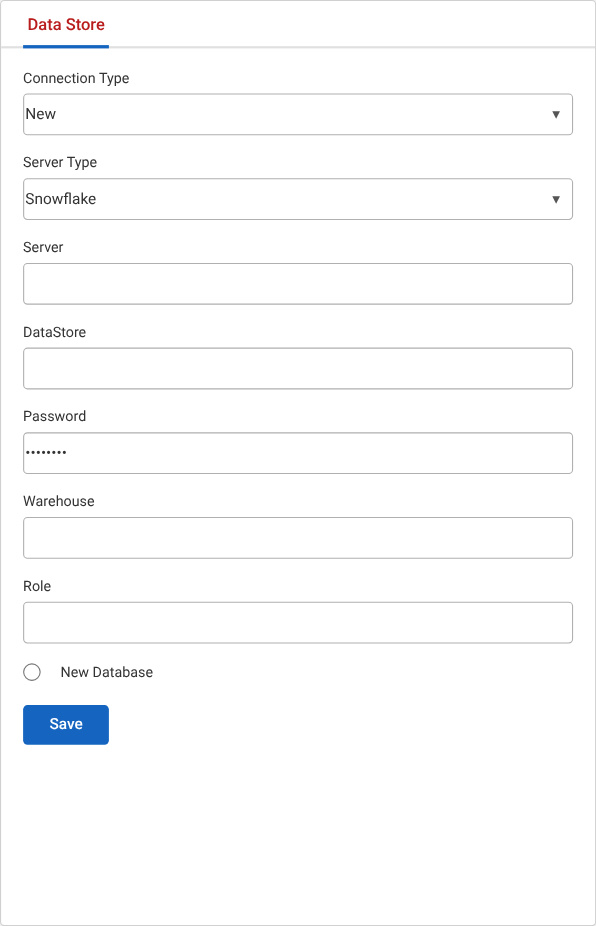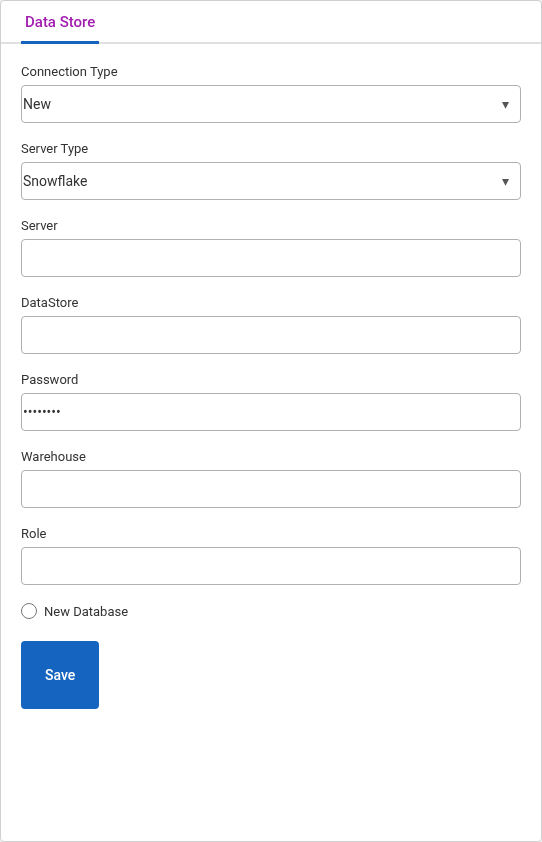--- a/index.html
+++ b/index.html
@@ -36,21 +36,21 @@
 
     .tab-item {
       padding: 12px 4px 10px 4px;
       font-size: 15px;
       cursor: pointer;
       border-bottom: 3px solid transparent;
       margin-bottom: -2px;
     }
 
     .tab-item.active {
-      color: #a21caf;
+      color: #b91c1c;
       border-bottom: 3px solid #1565c0;
       font-weight: 500;
     }
 
     .form-body {
       padding: 20px 20px 20px 20px;
       flex: 1;
       overflow-y: auto;
     }
 
@@ -97,39 +97,39 @@
     .radio-group {
       display: flex;
       align-items: center;
       gap: 24px;
       margin-bottom: 18px;
     }
 
     .radio-option {
       display: flex;
       align-items: center;
-      gap: 7px;
+      gap: 18px;
       font-size: 13px;
       color: #333;
       cursor: pointer;
     }
 
     .radio-option input[type="radio"] {
       width: 16px;
       height: 16px;
       accent-color: #1565c0;
       cursor: pointer;
     }
 
     .save-button {
       background-color: #1565c0;
       color: #ffffff;
       border: none;
       border-radius: 4px;
-      padding: 26px 24px;
+      padding: 10px 24px;
       font-size: 14px;
       font-weight: 500;
       cursor: pointer;
       margin-top: 4px;
     }
   </style>
 </head>
 <body>
 
 <div class="window">

